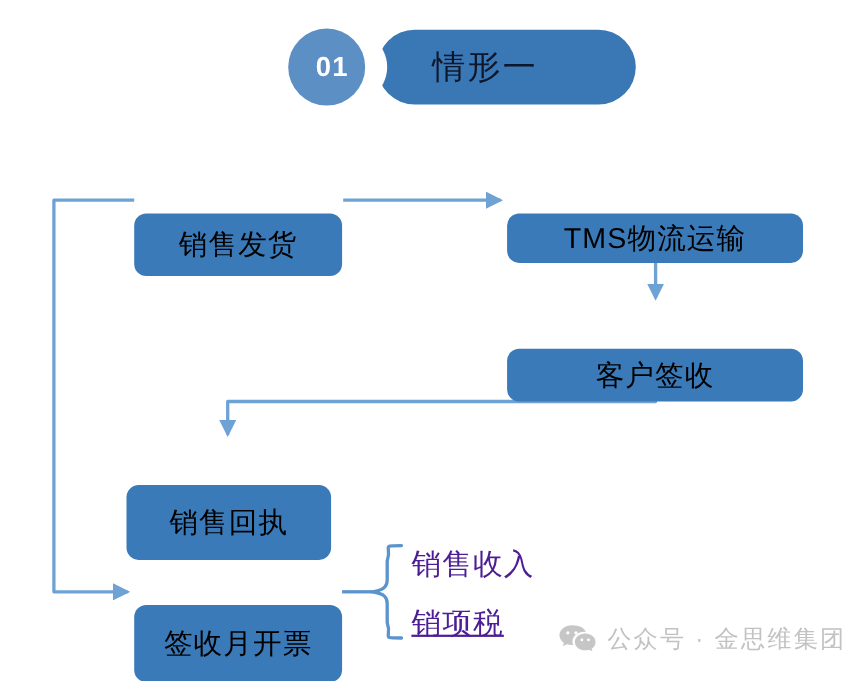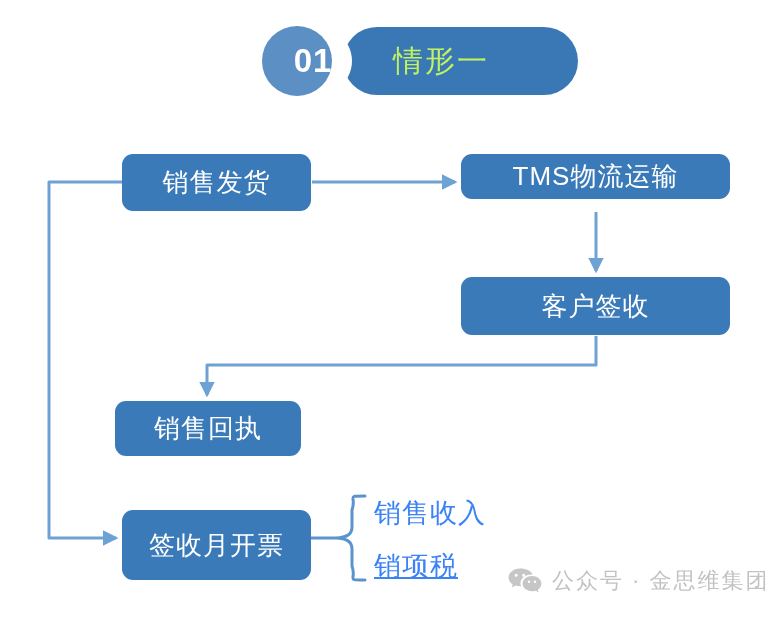--- a/index.html
+++ b/index.html
@@ -37,21 +37,21 @@
     width: 235px;
     height: 68px;
     background: #3a77b5;
     border-radius: 34px;
   }
   .header-pill-label {
     position: absolute;
     left: 50px;
     top: 50%;
     transform: translateY(-50%);
-    color: #bef264;
+    color: #0f172a;
     font-size: 30px;
     letter-spacing: 2px;
     white-space: nowrap;
   }
   .header-circle-ring {
     position: absolute;
     left: 0px;
     top: 0px;
     width: 94px;
     height: 78px;
@@ -62,65 +62,66 @@
     position: absolute;
     left: 4px;
     top: 4px;
     width: 70px;
     height: 70px;
     border-radius: 50%;
     background: #5c8fc4;
   }
   .header-circle-num {
     position: absolute;
-    left: 16px; top: 0;
+    left: 5px; top: 0;
     width: 70px;
     height: 70px;
     display: flex;
     align-items: center;
     justify-content: center;
     color: #ffffff;
-    font-size: 33px;
+    font-size: 25px;
     font-weight: bold;
     letter-spacing: 1px;
   }
 
   
   .node {
     position: absolute;
     background: #3a7ab8;
     border-radius: 11px;
     display: flex;
     align-items: center;
     justify-content: center;
-    color: #ffffff;
+    color: #000000;
     font-size: 26px;
     letter-spacing: 1px;
     box-sizing: border-box;
     white-space: nowrap;
+    margin-top: 40px;
   }
   .node-sales-ship   { left: 122px; top: 154px; width: 189px; height: 57px; }
   .node-tms          { left: 461px; top: 154px; width: 269px; height: 45px; }
-  .node-customer-sign{ left: 461px; top: 277px; width: 269px; height: 58px; }
-  .node-receipt      { left: 115px; top: 401px; width: 186px; height: 55px; }
+  .node-customer-sign{ left: 461px; top: 277px; width: 269px; height: 48px; }
+  .node-receipt      { left: 115px; top: 401px; width: 186px; height: 68px; }
   .node-invoice      { left: 122px; top: 510px; width: 189px; height: 70px; }
 
   
   svg.links {
     position: absolute;
     left: 0; top: 0;
     width: 766px;
     height: 619px;
     pointer-events: none;
   }
 
   
   .brace-label {
     position: absolute;
-    color: #3b82f6;
+    color: #4c1d95;
     font-size: 27px;
     letter-spacing: 1px;
     white-space: nowrap;
   }
   .label-revenue { left: 374px; top: 495px; }
   .label-vat     { left: 374px; top: 548px; text-decoration: underline; }
 
   
   .watermark {
     position: absolute;

